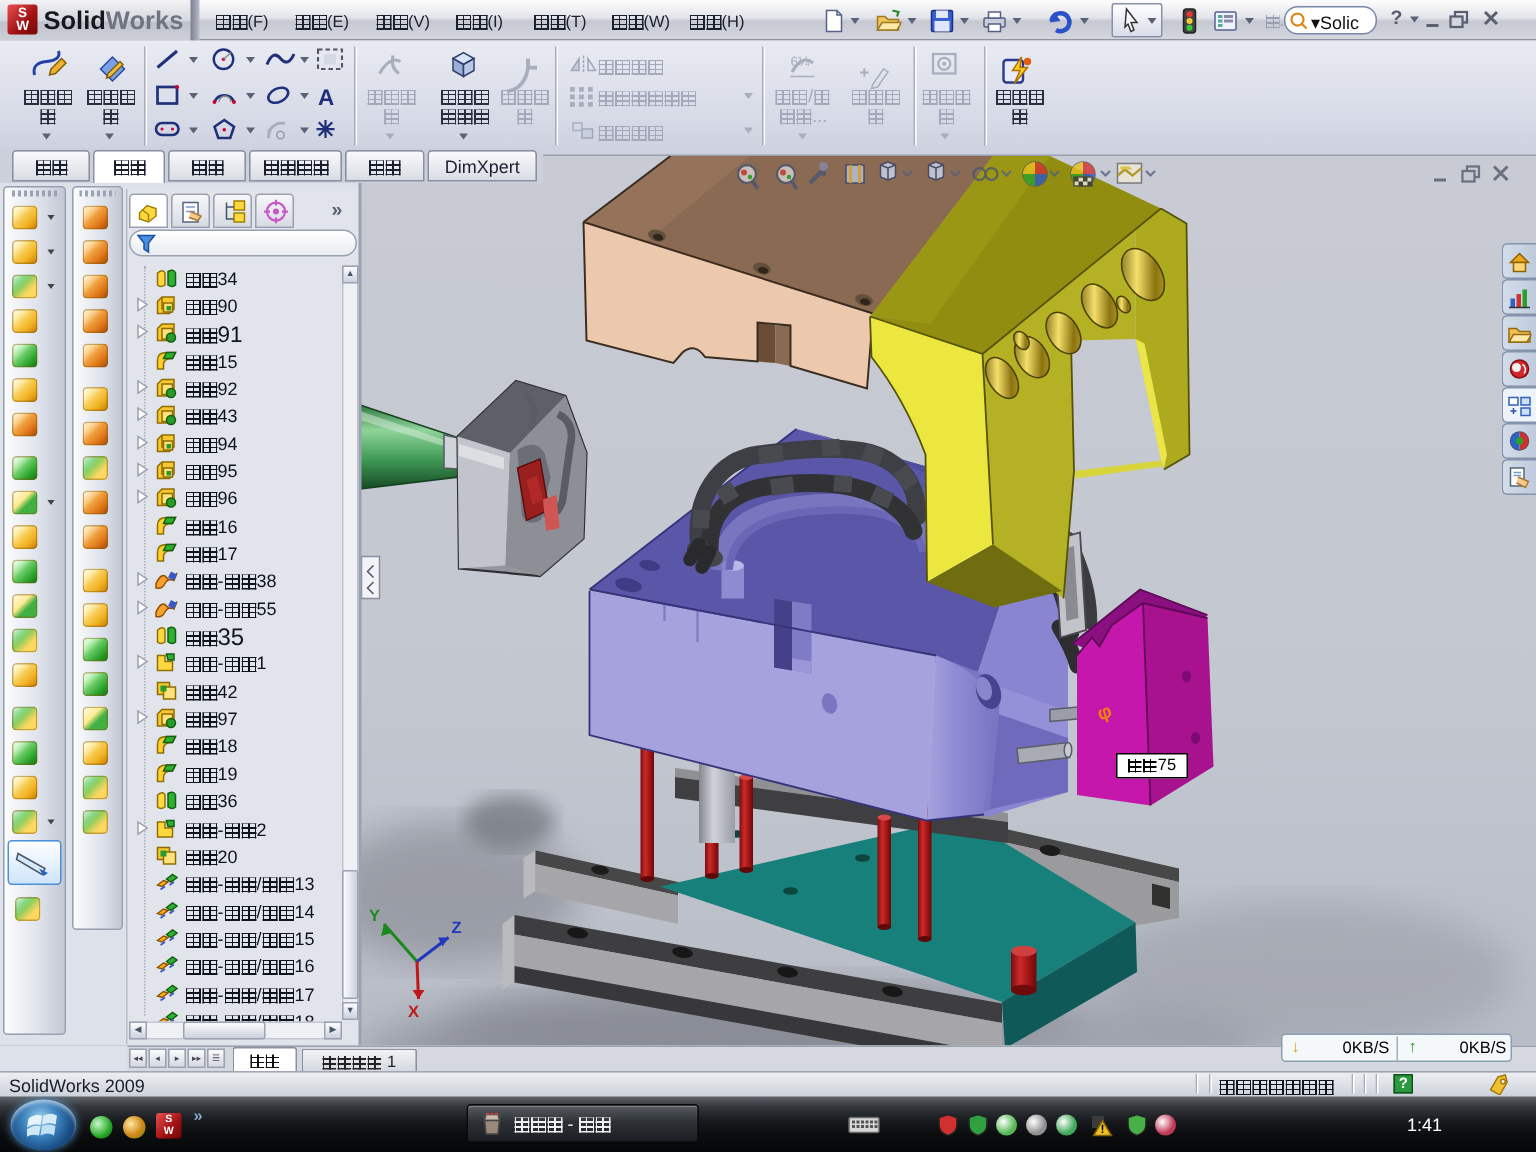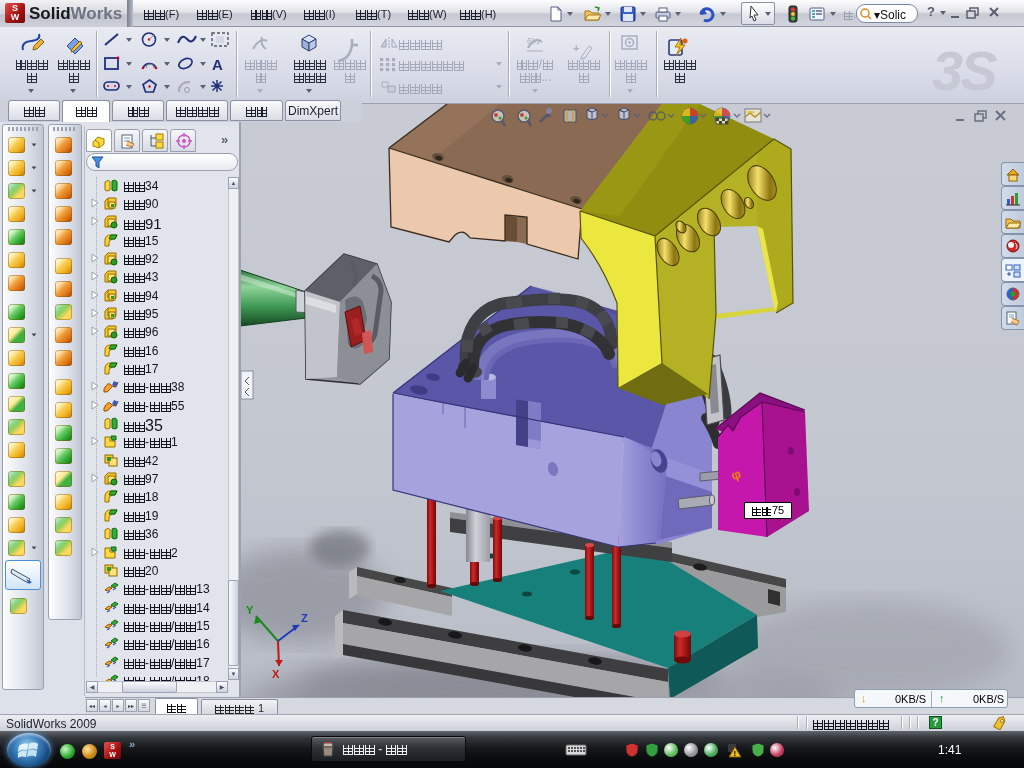--- a/index.html
+++ b/index.html
@@ -81,21 +81,20 @@
     </div>
 <div class="abs" style="left:927px;top:4px;font-size:13px;font-weight:bold;color:#555c6e">?</div>
 <div class="dd" style="left:940px;top:11px"></div>
 <svg class="abs" style="left:948px;top:5px" width="70" height="16">
       <line x1="3" y1="12" x2="11" y2="12" stroke="#5a5f70" stroke-width="2"></line>
       <rect x="22" y="3" width="8" height="7" fill="none" stroke="#5a5f70" stroke-width="1.5"></rect>
       <rect x="19" y="6" width="8" height="7" fill="#d4d6de" stroke="#5a5f70" stroke-width="1.5"></rect>
       <path d="M42,3 l8,8 m0,-8 l-8,8" stroke="#5a5f70" stroke-width="2"></path>
     </svg>
 <div class="abs" style="left:0;top:27px;width:1024px;height:77px;background:linear-gradient(#e9ebf2,#d6dae6 70%,#cdd1df);border-bottom:1px solid #9aa0b0"></div>
-<div class="abs" style="left:932px;top:38px;font-size:56px;font-weight:bold;color:#c6c9d4;font-style:italic;letter-spacing:-3px">3S</div>
 <div class="abs" style="left:20px;top:32px;width:22px;height:22px"><svg width="26" height="26">
         <path d="M3,18 q-2,-8 8,-9 q10,-1 8,-7" fill="none" stroke="#2244aa" stroke-width="2"></path>
         <path d="M14,14 l7,-7 3,3 -7,7 -4,1 z" fill="#f0b030" stroke="#806010"></path>
       </svg></div>
     <div class="abs" style="left:8px;top:57px;width:47px;text-align:center;font-size:12px;color:#2a2f40"><i class="c" style="width:10px;height:10px;margin:0 0.5px"></i><i class="c" style="width:10px;height:10px;margin:0 0.5px"></i><i class="c" style="width:10px;height:10px;margin:0 0.5px"></i></div>
     <div class="abs" style="left:21px;top:70px;width:21px;text-align:center;font-size:12px;color:#2a2f40"><i class="c" style="width:10px;height:10px;margin:0 0.5px"></i></div>
     <div class="dd" style="left:28px;top:89px;border-top-color:#5a6276"></div>
 <div class="abs" style="left:62px;top:33px;width:22px;height:22px"><svg width="26" height="26">
         <path d="M5,13 l8,-8 8,8 -8,8 z" fill="#7aa0e8" stroke="#2a4a9a"></path>
         <path d="M10,16 l8,-8 2,2 -8,8 -3,1 z" fill="#f0c040" stroke="#806010"></path>
@@ -239,21 +238,21 @@
         <circle cx="18" cy="5" r="2.5" fill="#e06010"></circle>
       </svg></div>
     <div class="abs" style="left:656px;top:57px;width:47px;text-align:center;font-size:12px;color:#2a2f40"><i class="c" style="width:10px;height:10px;margin:0 0.5px"></i><i class="c" style="width:10px;height:10px;margin:0 0.5px"></i><i class="c" style="width:10px;height:10px;margin:0 0.5px"></i></div>
     <div class="abs" style="left:669px;top:70px;width:21px;text-align:center;font-size:12px;color:#2a2f40"><i class="c" style="width:10px;height:10px;margin:0 0.5px"></i></div>
 <div class="abs" style="left:0;top:99px;width:362px;height:23px;background:#ccd0da;z-index:6"></div>
 <div class="abs" style="z-index:7;left:8px;top:100px;width:52px;height:21px;background:linear-gradient(#fafafc,#d9dce4);border:1px solid #8a90a2;border-bottom:1px solid #8a90a2;border-radius:3px 3px 0 0;text-align:center;font-size:12px;color:#1a2030;padding-top:3px"><i class="c" style="width:10px;height:10px;margin:0 0.5px"></i><i class="c" style="width:10px;height:10px;margin:0 0.5px"></i></div>
 <div class="abs" style="z-index:7;left:62px;top:100px;width:48px;height:22px;background:#fff;border:1px solid #8a90a2;border-bottom:none;border-radius:3px 3px 0 0;text-align:center;font-size:12px;color:#1a2030;padding-top:3px"><i class="c" style="width:10px;height:10px;margin:0 0.5px"></i><i class="c" style="width:10px;height:10px;margin:0 0.5px"></i></div>
 <div class="abs" style="z-index:7;left:112px;top:100px;width:52px;height:21px;background:linear-gradient(#fafafc,#d9dce4);border:1px solid #8a90a2;border-bottom:1px solid #8a90a2;border-radius:3px 3px 0 0;text-align:center;font-size:12px;color:#1a2030;padding-top:3px"><i class="c" style="width:10px;height:10px;margin:0 0.5px"></i><i class="c" style="width:10px;height:10px;margin:0 0.5px"></i></div>
 <div class="abs" style="z-index:7;left:166px;top:100px;width:62px;height:21px;background:linear-gradient(#fafafc,#d9dce4);border:1px solid #8a90a2;border-bottom:1px solid #8a90a2;border-radius:3px 3px 0 0;text-align:center;font-size:12px;color:#1a2030;padding-top:3px"><i class="c" style="width:10px;height:10px;margin:0 0.5px"></i><i class="c" style="width:10px;height:10px;margin:0 0.5px"></i><i class="c" style="width:10px;height:10px;margin:0 0.5px"></i><i class="c" style="width:10px;height:10px;margin:0 0.5px"></i></div>
 <div class="abs" style="z-index:7;left:230px;top:100px;width:53px;height:21px;background:linear-gradient(#fafafc,#d9dce4);border:1px solid #8a90a2;border-bottom:1px solid #8a90a2;border-radius:3px 3px 0 0;text-align:center;font-size:12px;color:#1a2030;padding-top:3px"><i class="c" style="width:10px;height:10px;margin:0 0.5px"></i><i class="c" style="width:10px;height:10px;margin:0 0.5px"></i></div>
-<div class="abs" style="z-index:7;left:285px;top:100px;width:56px;height:21px;background:linear-gradient(#fafafc,#d9dce4);border:1px solid #8a90a2;border-bottom:1px solid #8a90a2;border-radius:3px 3px 0 0;text-align:center;font-size:12px;color:#1a2030;padding-top:3px"><b>DimXpert</b></div>
+<div class="abs" style="z-index:7;left:285px;top:100px;width:73px;height:21px;background:linear-gradient(#fafafc,#d9dce4);border:1px solid #8a90a2;border-bottom:1px solid #8a90a2;border-radius:3px 3px 0 0;text-align:center;font-size:12px;color:#1a2030;padding-top:3px"><b>DimXpert</b></div>
 <div class="abs" style="left:0;top:122px;width:241px;height:575px;background:#dde1e9"></div>
 <div class="abs" style="left:2px;top:124px;width:42px;height:566px;background:linear-gradient(90deg,#fdfdfe,#dde1ea 60%,#c2c7d4);border:1px solid #98a0b0;border-radius:3px"></div>
 <div class="abs" style="left:8px;top:127px;width:30px;height:4px;background:repeating-linear-gradient(90deg,#9aa2b4 0 2px,transparent 2px 4px)"></div>
 <div class="abs" style="left:8px;top:137px;width:17px;height:16px;border-radius:3px;background:linear-gradient(135deg,rgba(255,255,255,.85) 0%,rgba(255,255,255,0) 45%),linear-gradient(135deg,#ffe98a 20%,#f0b020 70%,#c07808);box-shadow:inset 0 0 0 1px rgba(130,90,10,.45)"></div>
 <div class="dd" style="left:31px;top:143px;border-top-color:#444;transform:scale(.8)"></div>
 <div class="abs" style="left:8px;top:160px;width:17px;height:16px;border-radius:3px;background:linear-gradient(135deg,rgba(255,255,255,.85) 0%,rgba(255,255,255,0) 45%),linear-gradient(135deg,#ffe98a 20%,#f0b020 70%,#c07808);box-shadow:inset 0 0 0 1px rgba(130,90,10,.45)"></div>
 <div class="dd" style="left:31px;top:166px;border-top-color:#444;transform:scale(.8)"></div>
 <div class="abs" style="left:8px;top:183px;width:17px;height:16px;border-radius:3px;background:linear-gradient(135deg,rgba(255,255,255,.85) 0%,rgba(255,255,255,0) 45%),linear-gradient(135deg,#58c858 30%,#ffd860 70%);box-shadow:inset 0 0 0 1px rgba(130,90,10,.45)"></div>
 <div class="dd" style="left:31px;top:189px;border-top-color:#444;transform:scale(.8)"></div>
 <div class="abs" style="left:8px;top:206px;width:17px;height:16px;border-radius:3px;background:linear-gradient(135deg,rgba(255,255,255,.85) 0%,rgba(255,255,255,0) 45%),linear-gradient(135deg,#ffe98a 20%,#f0b020 70%,#c07808);box-shadow:inset 0 0 0 1px rgba(130,90,10,.45)"></div>

